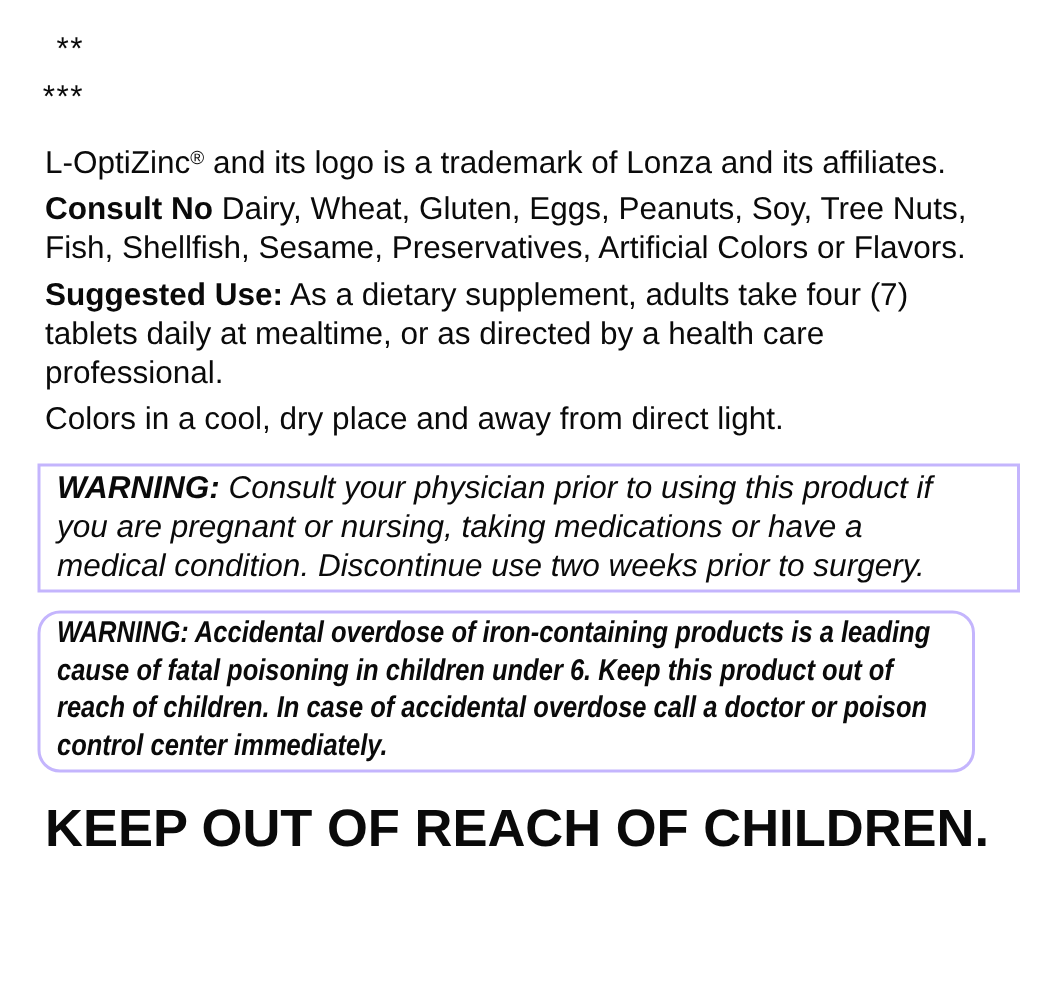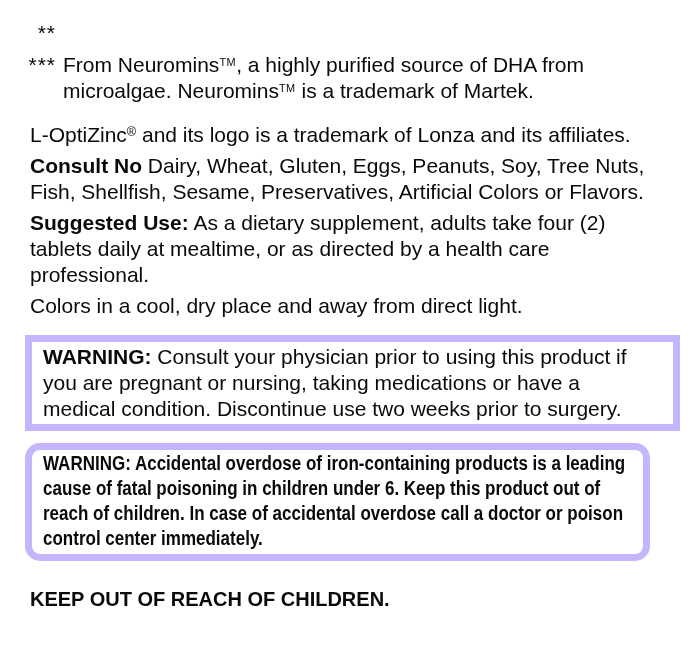--- a/index.html
+++ b/index.html
@@ -29,22 +29,23 @@
   .fn-text { width: 572px; }
   .footnotes { margin-bottom: 18px; }
   
   .para { margin: 0 0 5px 5px; max-width: 650px; }
   .para.narrow { max-width: 615px; }
   .bold { font-weight: bold; }
   sup.reg { font-size: 0.60em; vertical-align: 0.45em; line-height: 0; }
   sup.tm  { font-size: 0.52em; vertical-align: 0.52em; line-height: 0; letter-spacing: 0.5px; }
   
   .warning-box {
-    border: 7px solid #c4b5fd;
+    border: 2px solid #c4b5fd;
     box-sizing: border-box;
+    font-style: italic;
   }
   .warning-box.physician {
     width: 655px;
     margin-top: 16px;
     padding: 2px 36px 2px 11px;
     line-height: 26px;
   }
   .warning-box.iron {
     width: 625px;
     margin-top: 12px;
@@ -55,46 +56,45 @@
     width: 700px;
     transform: scaleX(0.85);
     transform-origin: top left;
     font-weight: bold;
     font-size: 20px;
     line-height: 25px;
   }
   .keep-out {
     margin: 20px 0 0 5px;
     font-weight: bold;
-    font-size: 20px;
+    font-size: 35px;
     line-height: 36px;
     letter-spacing: 0px;
     white-space: nowrap;
   }
 </style>
 </head>
 <body>
 
 <div class="label">
 
   <div class="footnotes">
     <div class="footnote">
       <span class="fn-marker">**</span>
     </div>
     <div class="footnote">
       <span class="fn-marker">***</span>
-      <span class="fn-text"><span>From Neuromins</span><sup class="tm">TM</sup><span>, a highly purified source of DHA from microalgae. Neuromins</span><sup class="tm">TM</sup><span> is a trademark of Martek.</span></span>
     </div>
   </div>
 
   <p class="para"><span>L-OptiZinc</span><sup class="reg">®</sup><span> and its logo is a trademark of Lonza and its affiliates.</span></p>
 
   <p class="para narrow"><span class="bold">Consult No</span><span> Dairy, Wheat, Gluten, Eggs, Peanuts, Soy, Tree Nuts, Fish, Shellfish, Sesame, Preservatives, Artificial Colors or Flavors.</span></p>
 
-  <p class="para narrow"><span class="bold">Suggested Use:</span><span> As a dietary supplement, adults take four (2) tablets daily at mealtime, or as directed by a health care professional.</span></p>
+  <p class="para narrow"><span class="bold">Suggested Use:</span><span> As a dietary supplement, adults take four (7) tablets daily at mealtime, or as directed by a health care professional.</span></p>
 
   <p class="para"><span>Colors in a cool, dry place and away from direct light.</span></p>
 
   <div class="warning-box physician">
     <span class="bold">WARNING:</span><span> Consult your physician prior to using this product if you are pregnant or nursing, taking medications or have a medical condition. Discontinue use two weeks prior to surgery.</span>
   </div>
 
   <div class="warning-box iron">
     <div class="iron-inner">WARNING: Accidental overdose of iron-containing products is a leading cause of fatal poisoning in children under 6. Keep this product out of reach of children. In case of accidental overdose call a doctor or poison control center immediately.</div>
   </div>

